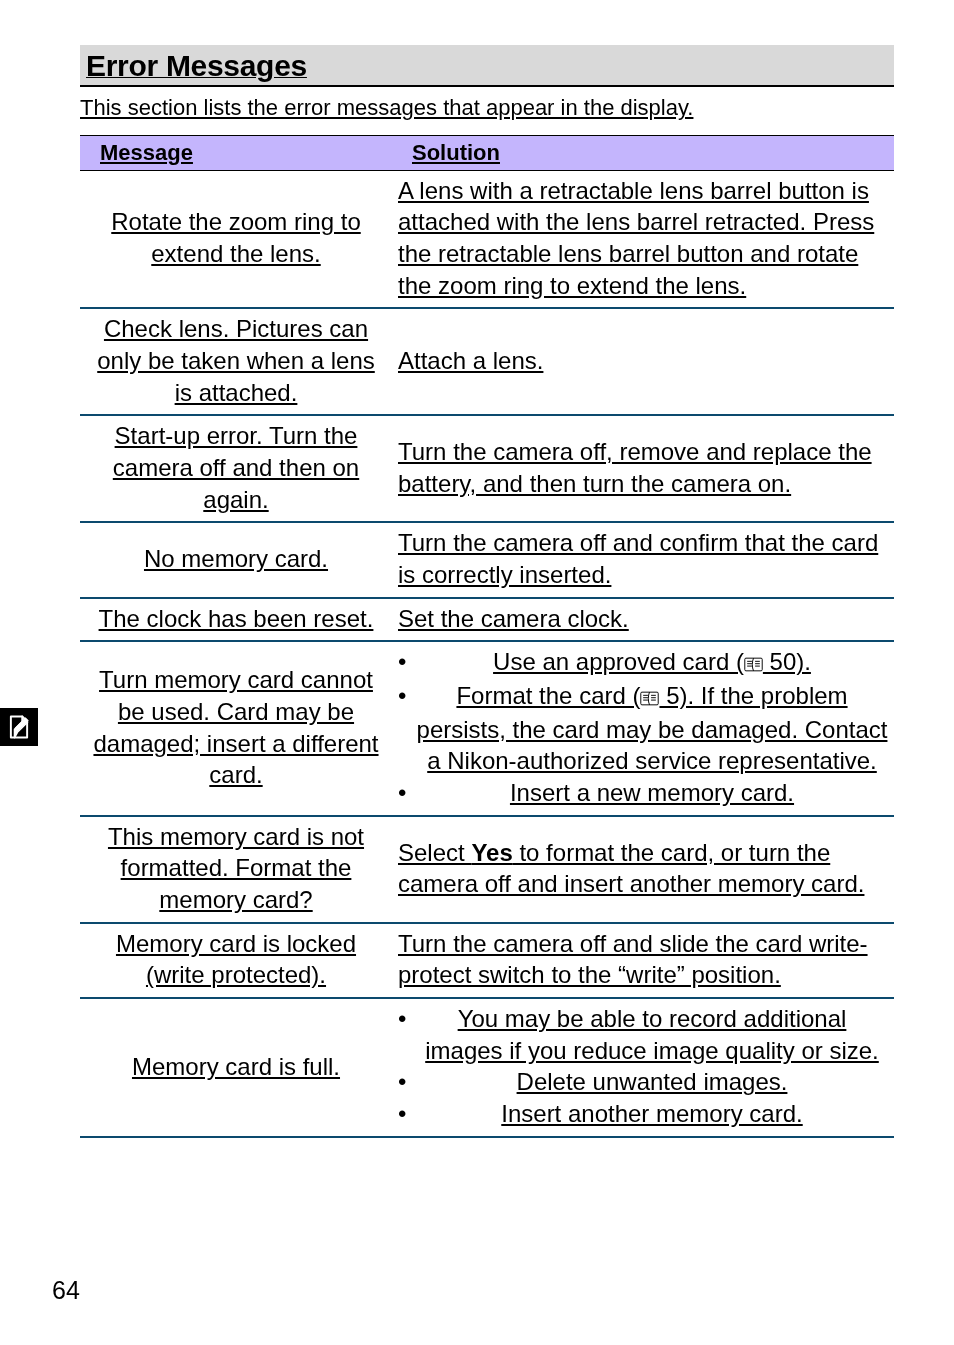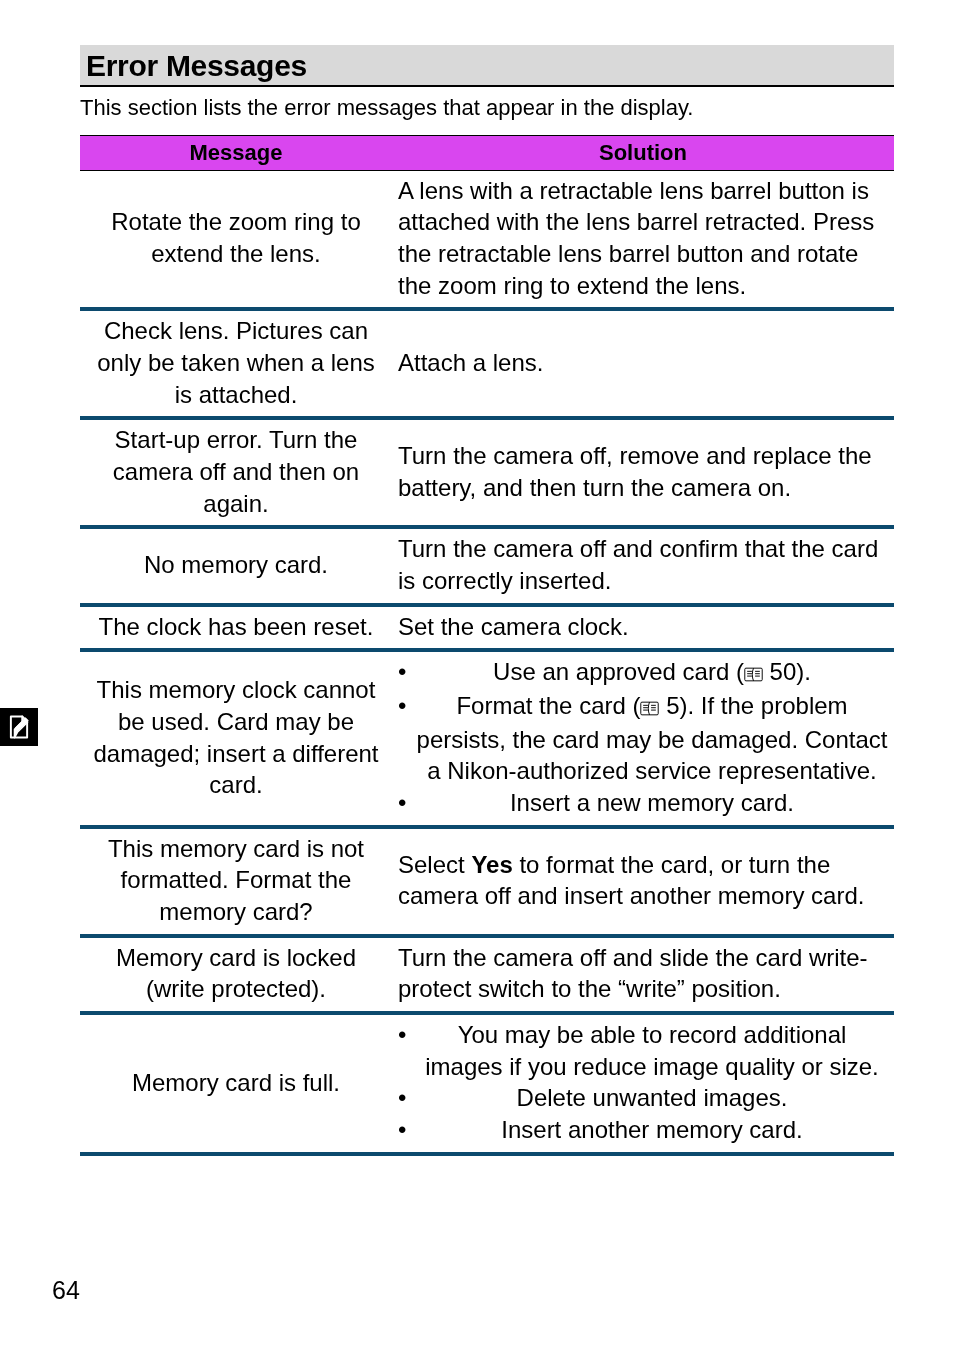--- a/index.html
+++ b/index.html
@@ -9,20 +9,21 @@
     font-family: "Segoe UI", "Helvetica Neue", Arial, sans-serif;
     color: #000;
   }
   .page {
     width: 954px;
     height: 1345px;
     background: #fff;
     position: relative;
     box-sizing: border-box;
     padding: 45px 60px 0 80px;
+    text-decoration: underline;
   }
   .section-header {
     background: #d9d9d9;
     padding: 4px 10px 2px 6px;
     border-bottom: 2px solid #000;
     margin-bottom: 6px;
   }
   .section-header .title {
     font-size: 30px;
     font-weight: 700;
@@ -36,33 +37,33 @@
 
   table.errtbl {
     width: 100%;
     border-collapse: collapse;
     font-size: 24px;
   }
   table.errtbl th {
     font-family: "Segoe UI Semibold","Helvetica Neue",Arial,sans-serif;
     font-weight: 700;
     font-size: 22px;
-    background: #d946ef;
-    text-align: center;
-    padding: 4px 2px;
+    background: #c4b5fd;
+    text-align: left;
+    padding: 4px 20px;
     border-top: 1px solid #000;
     border-bottom: 1px solid #000;
   }
   table.errtbl th + th {
     border-left: 0;
   }
   table.errtbl td {
     vertical-align: middle;
     padding: 4px 6px 6px 6px;
-    border-bottom: 4px solid #0c4a6e;
+    border-bottom: 2px solid #0c4a6e;
     line-height: 1.32;
   }
   table.errtbl td.msg {
     width: 300px;
     text-align: center;
   }
   table.errtbl td.sol {
     text-align: left;
   }
 
@@ -147,21 +148,21 @@
         </tr>
         <tr>
           <td class="msg">No memory card.</td>
           <td class="sol justify">Turn the camera off and confirm that the card is correctly inserted.</td>
         </tr>
         <tr>
           <td class="msg">The clock has been reset.</td>
           <td class="sol">Set the camera clock.</td>
         </tr>
         <tr>
-          <td class="msg">This memory clock cannot be used. Card may be damaged; insert a different card.</td>
+          <td class="msg">Turn memory card cannot be used. Card may be damaged; insert a different card.</td>
           <td class="sol">
             <ul class="solution-list">
               <li>Use an approved card (<span class="pageref"><svg viewBox="0 0 24 18" fill="none" stroke="#000" stroke-width="1.2">
                     <rect x="1" y="1" width="22" height="16" rx="1.5"></rect>
                     <path d="M12 1 C 10 5, 10 13, 12 17"></path>
                     <line x1="4" y1="5" x2="10" y2="5"></line>
                     <line x1="4" y1="8" x2="10" y2="8"></line>
                     <line x1="4" y1="11" x2="10" y2="11"></line>
                     <line x1="14" y1="5" x2="20" y2="5"></line>
                     <line x1="14" y1="8" x2="20" y2="8"></line>

